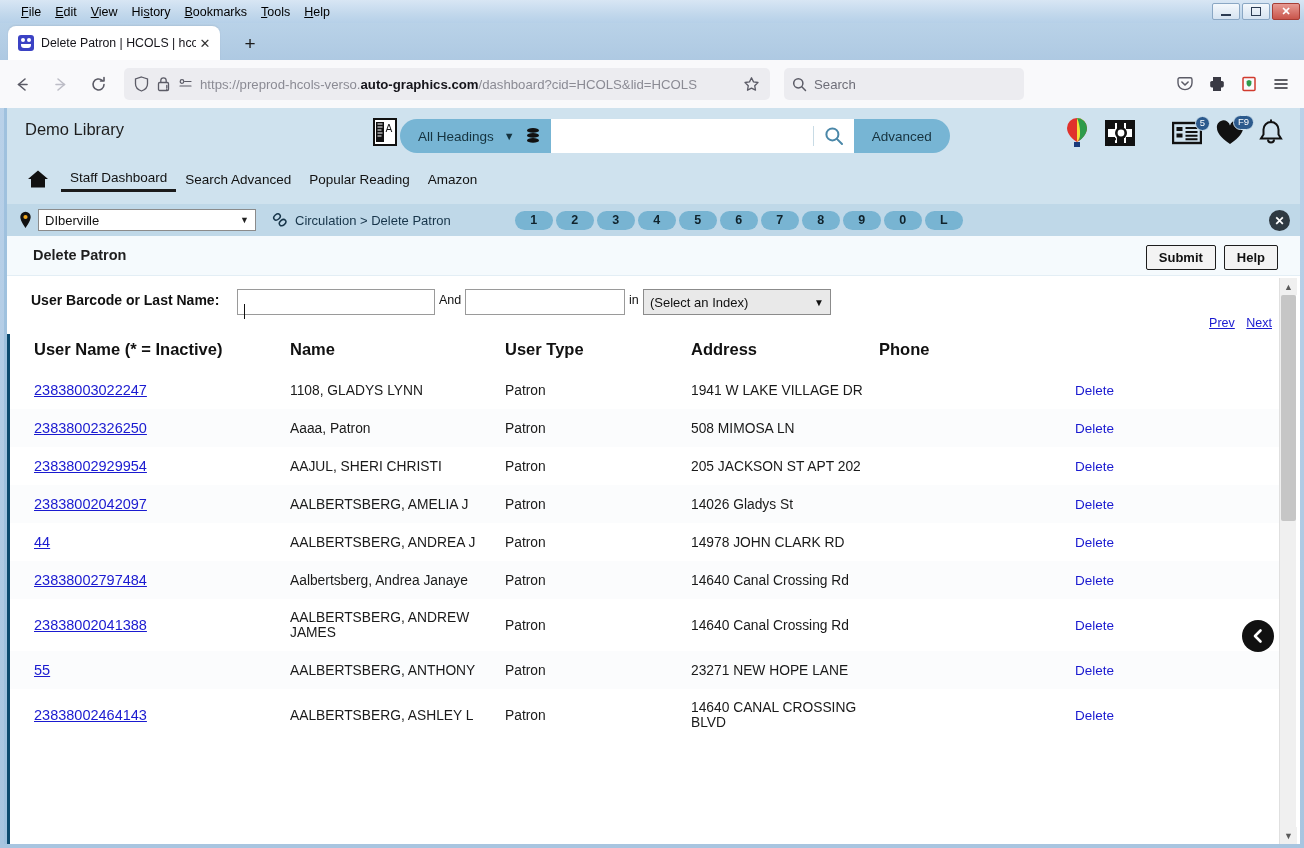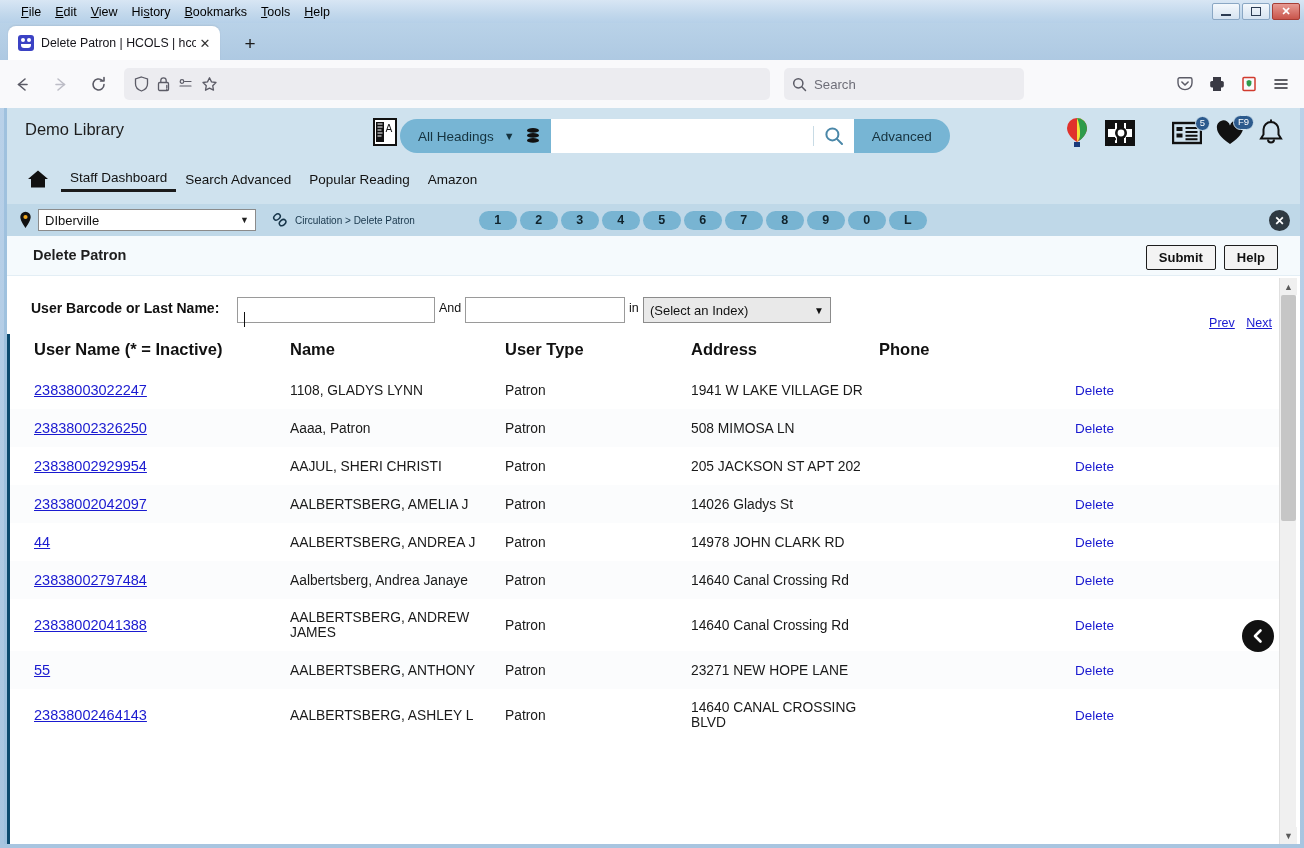--- a/index.html
+++ b/index.html
@@ -221,21 +221,21 @@
   }
   #pinicon { margin-left:12px; margin-right:6px; display:flex;}
   #locselect {
     width:218px; height:22px; background:#fff;
     border:1px solid #8b8b8b; font-size:13px; color:#111;
     display:flex; align-items:center; padding:0 4px 0 6px;
     position:relative;
   }
   #locselect .arr { position:absolute; right:6px; font-size:9px; color:#222;}
   #crumbicon { margin-left:16px; margin-right:7px; display:flex; }
-  #crumb { font-size:10px; color:#17354a; }
+  #crumb { font-size:13px; color:#17354a; }
   #numbtns { display:flex; gap:3px; margin-left:64px; }
   #numbtns .nb {
     width:38px; height:19px; border-radius:10px;
     background:#78b4d2; color:#10232c;
     font-size:12.5px; font-weight:bold;
     display:flex;align-items:center;justify-content:center;
   }
   #closecircle {
     position:absolute; right:10px; top:6px;
     width:21px;height:21px;border-radius:50%;
@@ -252,21 +252,21 @@
   #sectitle { position:absolute; left:26px; top:11px; font-size:14.5px; font-weight:bold; color:#1f1f1f; }
   #secbtns { position:absolute; right:22px; top:9px; display:flex; gap:8px; }
   .btnbox {
     border:1px solid #1d1d1d; background:#f3f3f3;
     font-size:13px; font-weight:bold; color:#111;
     padding:4px 12px; border-radius:2px;
   }
 
   
   #formrow {
-    position:absolute; left:0; top:180px; width:1275px; height:46px;
+    position:absolute; left:0; top:172px; width:1275px; height:46px;
     background:#ffffff;
   }
   #formlabel { position:absolute; left:24px; top:12px; font-size:14px; font-weight:bold; color:#111; }
   .tinput {
     position:absolute; top:9px; height:26px;
     border:1px solid #9a9a9a; background:#fff;
   }
   #inp1 { left:230px; width:198px; }
   #inp2 { left:458px; width:160px; }
   #andlbl { position:absolute; left:432px; top:13px; font-size:12.5px; color:#111; }
@@ -408,20 +408,21 @@
             <path d="M10.8 9.4 v2.4 M10.8 13.1 v0.8" stroke="#5b5b66" stroke-width="1.3" stroke-linecap="round"></path>
           </svg>
       </div>
       <div class="uicon">
         <svg width="15" height="16" viewBox="0 0 15 16">
             <circle cx="4" cy="5.5" r="1.8" fill="none" stroke="#5b5b66" stroke-width="1.2"></circle>
             <path d="M6.6 5.5 H13" stroke="#5b5b66" stroke-width="1.2" stroke-linecap="round"></path>
             <path d="M2 10 H13" stroke="#5b5b66" stroke-width="1.2" stroke-linecap="round"></path>
           </svg>
       </div>
+      <div id="urltext"><span>https://preprod-hcols-verso.</span><b>auto-graphics.com</b><span>/dashboard?cid=HCOLS&amp;lid=HCOLS</span></div>
       <div id="star">
         <svg width="17" height="17" viewBox="0 0 17 17">
             <path d="M8.5 1.8 l2 4.1 4.5 0.6 -3.3 3.2 0.8 4.5 -4-2.1 -4 2.1 0.8-4.5 -3.3-3.2 4.5-0.6 Z" fill="none" stroke="#5b5b66" stroke-width="1.3" stroke-linejoin="round"></path>
           </svg>
       </div>
     </div>
 
     <div id="searchbox">
       <svg width="15" height="15" viewBox="0 0 15 15">
           <circle cx="6.3" cy="6.3" r="4.6" fill="none" stroke="#5b5b66" stroke-width="1.5"></circle>

